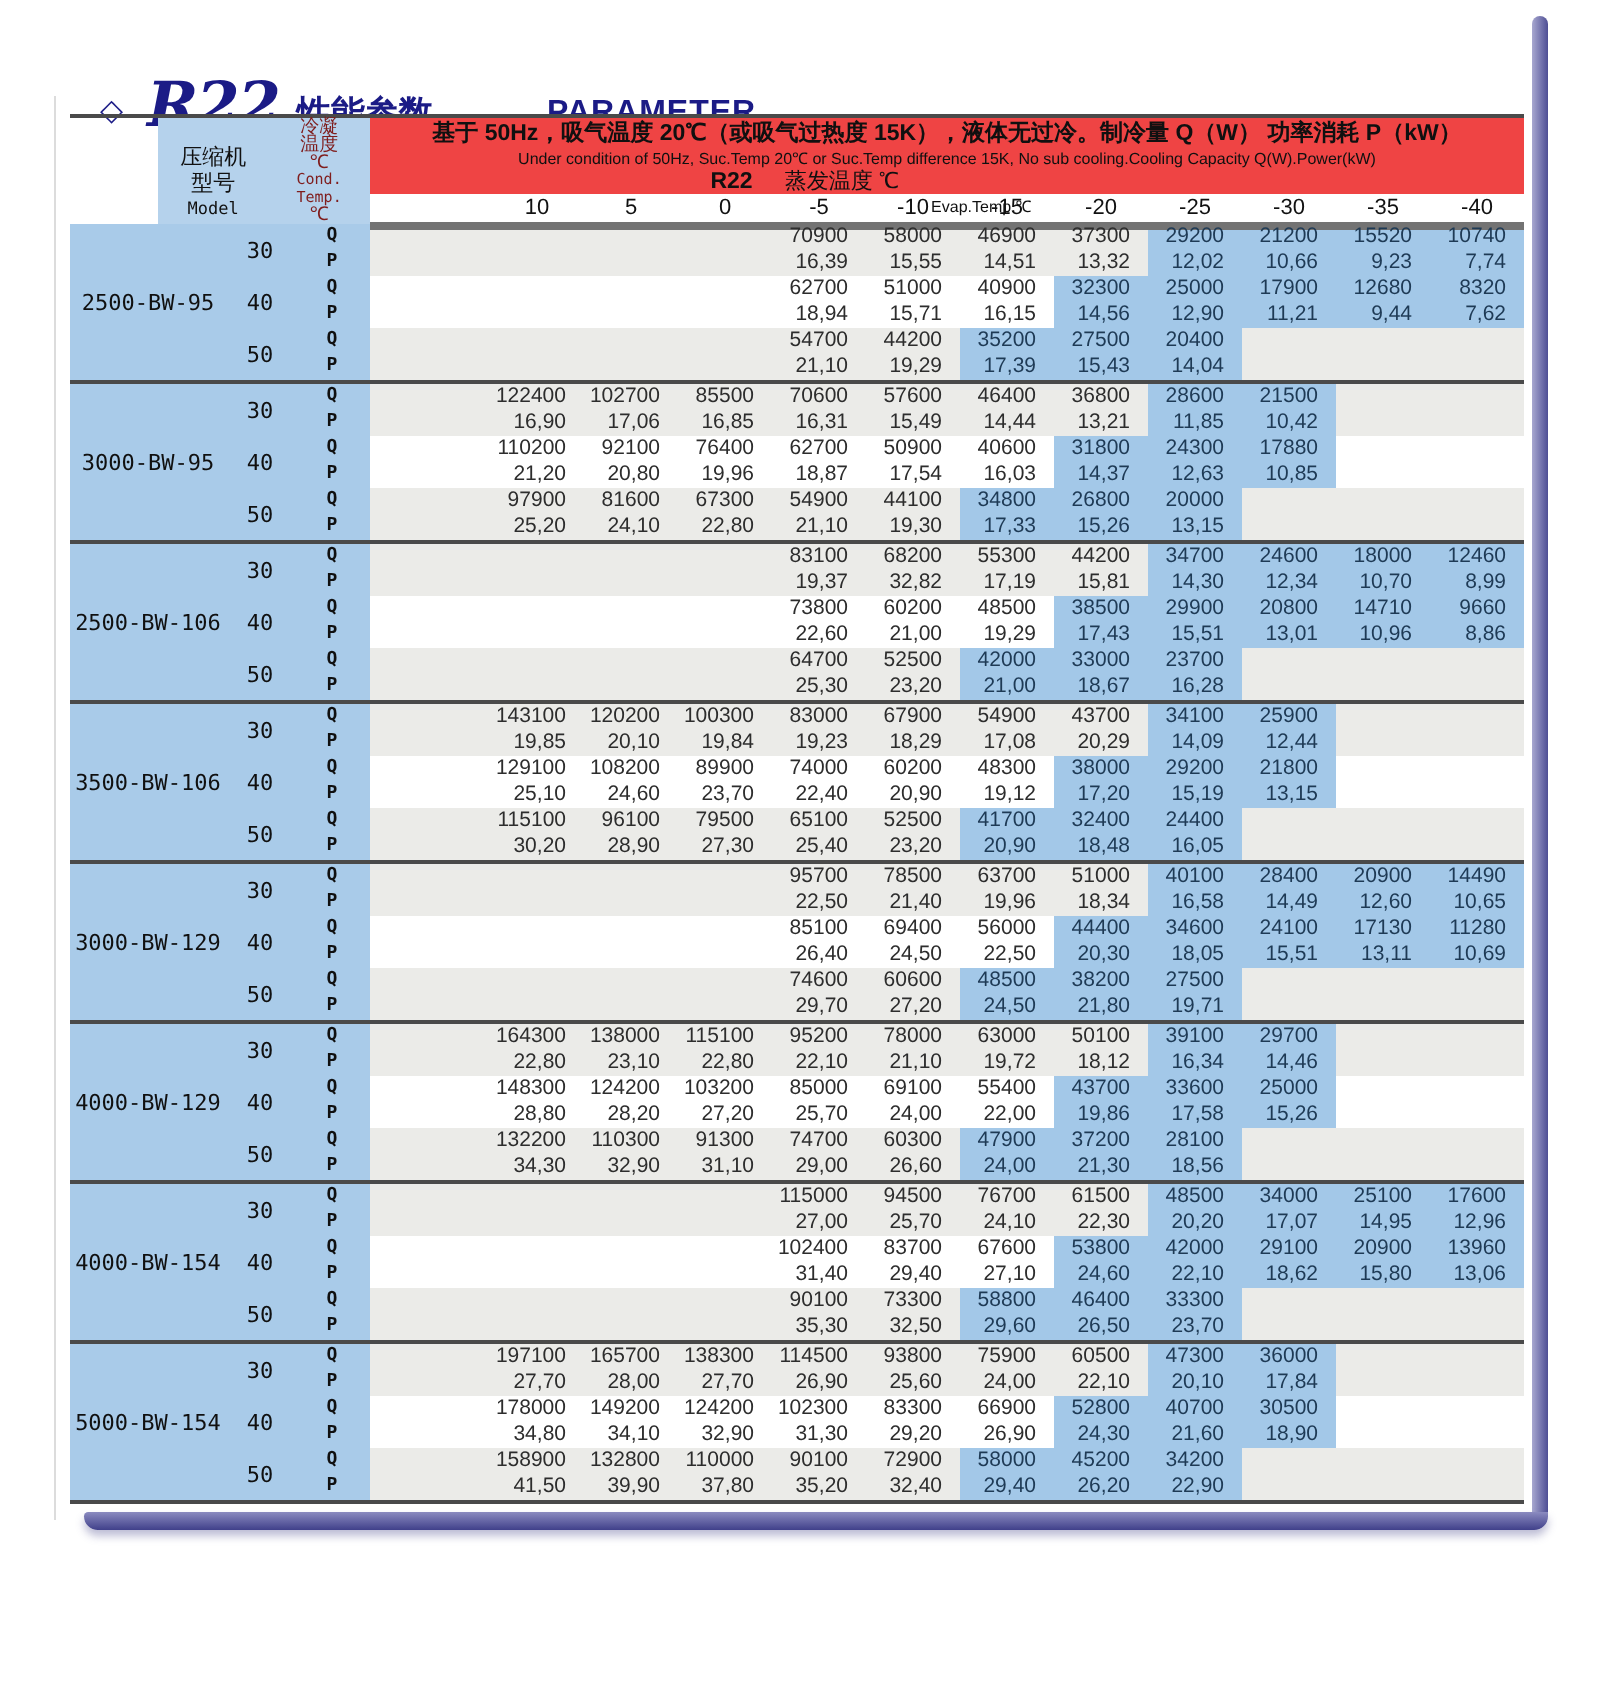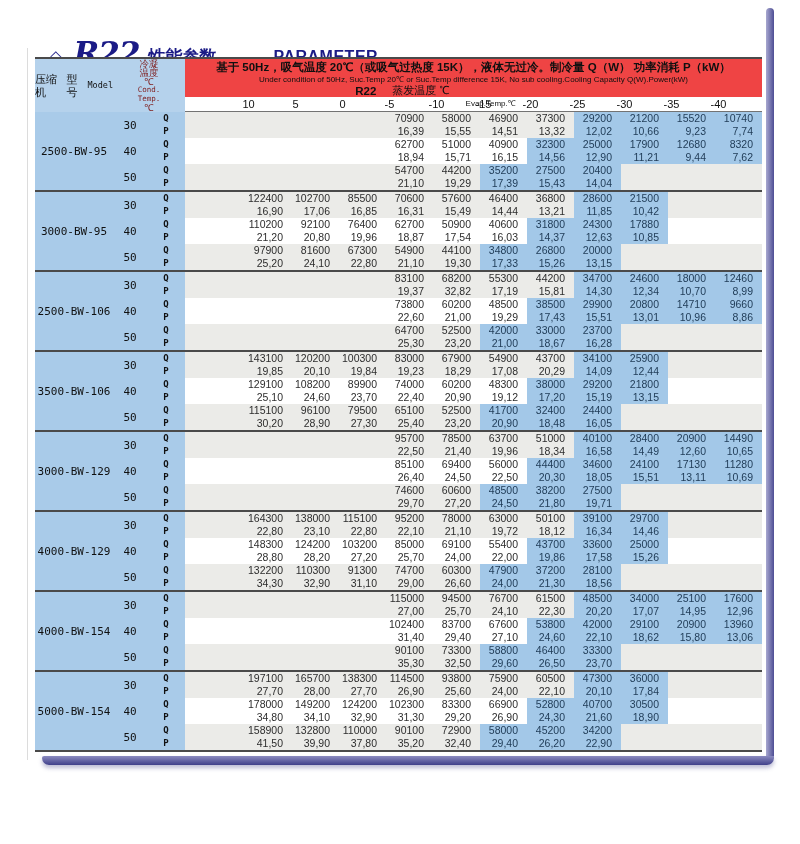--- a/index.html
+++ b/index.html
@@ -19,35 +19,35 @@
   .t-diamond { font-size:15px; line-height:27px; margin-right:3px; }
   .t-brand   { font-family:"DejaVu Serif", serif; font-style:italic; font-weight:bold;
                font-size:31px; line-height:31px; letter-spacing:-1px; }
   .t-cn { font-size:17px; font-weight:bold; line-height:25px;margin-top:36px; }
   .t-en { font-size:16px; font-weight:bold; line-height:24px; letter-spacing:.5px;margin-left:48px; }
 
   
   .tblwrap { position:absolute; left:35px; top:57px; width:727px; }
 
   .thead { display:flex; height:55px; border-top:2px solid #4a4a4a; }
-  .th-model { width:78px; background:#b5d2ec; display:flex; flex-direction:row;
-              justify-content:flex-end; align-items:center; font-size:11px; line-height:13px; color:#111; }
+  .th-model { width:78px; background:#b5d2ec; display:flex; flex-direction:column;
+              justify-content:flex-end; align-items:center; font-size:11px; line-height:13px; color:#111;margin-left:44px; }
   .th-model .sm { font-size:8.5px; font-family:"DejaVu Sans Mono", monospace; }
   .th-cond  { width:72px; background:#b5d2ec; text-align:center; padding-top:1px; color:#7f1d1d; }
   .th-cond div { font-size:9.5px; line-height:8.8px; }
   .th-cond div.sm { font-size:7.5px; font-family:"DejaVu Sans Mono", monospace; }
   .th-right { flex:1; display:flex; flex-direction:column; background:#ef4444; color:#101010; }
   .cond-cn { height:16px; font-size:11.5px; font-weight:bold; text-align:center; line-height:17px; white-space:nowrap; }
   .cond-en { height:10px; font-size:8px; text-align:center; line-height:9px; white-space:nowrap; }
   .line3   { height:13px; display:flex; justify-content:center; align-items:center; gap:16px;
              transform:translateX(-38px); }
   .r22     { font-weight:bold; font-size:11.5px; }
   .evap-cn { font-weight:normal; font-size:11px; }
   .evap-en { font-size:8px;margin-top:24px; }
-  .colnums { flex:1; background:#ffffff; display:flex; padding-left:40px; border-bottom:1px solid #737373; }
+  .colnums { flex:1; background:#ffffff; display:flex; padding-left:60px; border-bottom:4px solid #737373; }
   .colnums span { width:47px; text-align:center; font-size:11px; line-height:14px; color:#111; }
 
   table { border-collapse:collapse; width:727px; table-layout:fixed; }
   tbody { border-bottom:2px solid #4a4a4a; }
   tr { height:13px; }
   td { padding:0; font-size:10.5px; line-height:13px; overflow:hidden; white-space:nowrap; }
   td.model { background:#a9cbe9; text-align:center; font-family:"DejaVu Sans Mono", monospace;
              font-size:11px; color:#101010; }
   td.temp  { background:#a9cbe9; text-align:center; font-family:"DejaVu Sans Mono", monospace;
              font-size:11px; color:#101010; }

